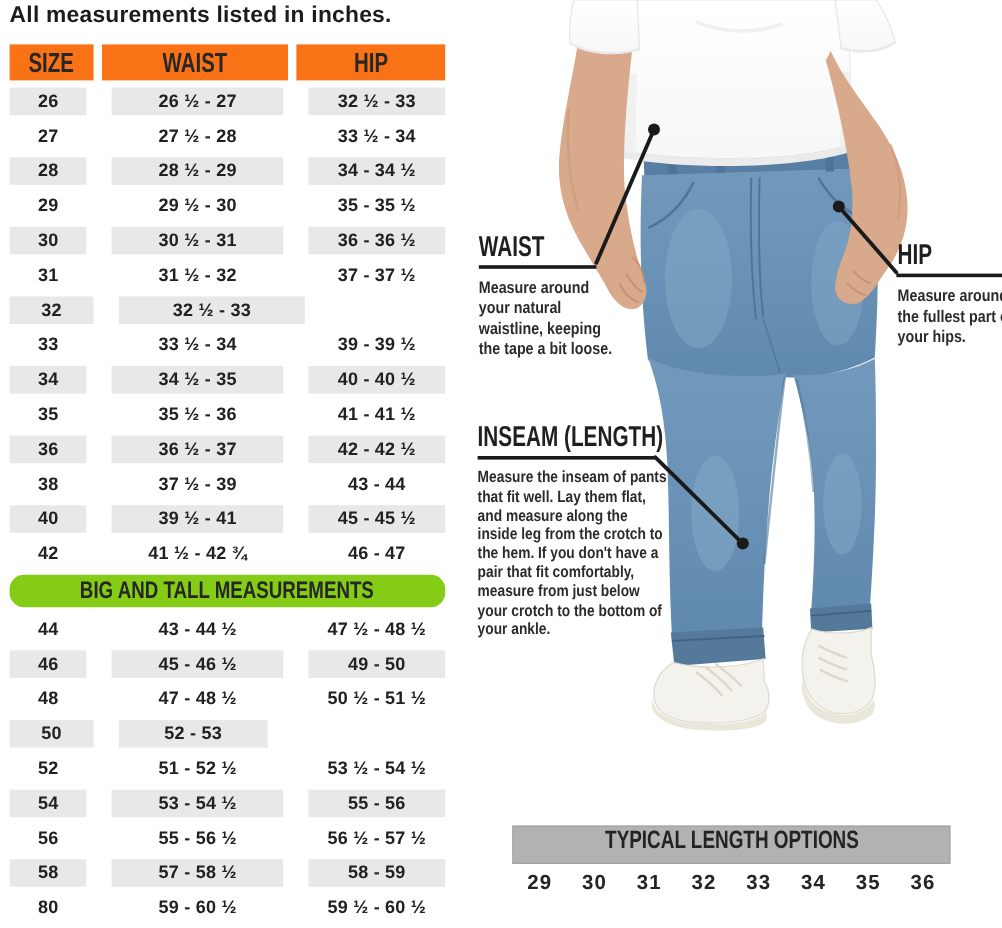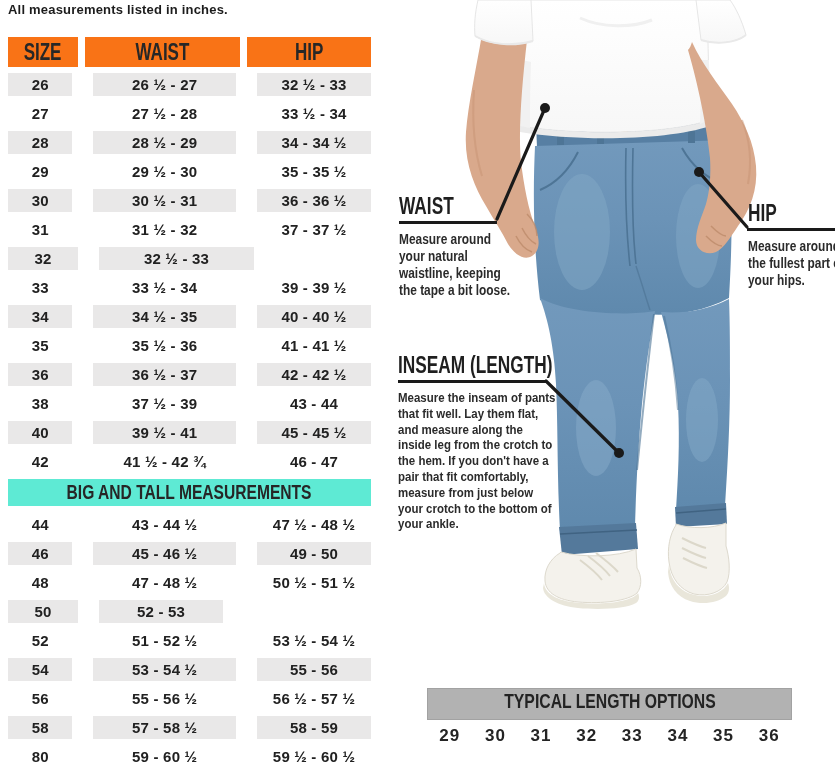--- a/index.html
+++ b/index.html
@@ -5,36 +5,36 @@
   html,body{margin:0;padding:0;}
   body{
     width:835px;height:773px;position:relative;overflow:hidden;
     background:#ffffff;font-family:"Liberation Sans",sans-serif;color:#222;
   }
   .abs{position:absolute;}
   .cond{display:inline-block;transform:scaleX(.74);transform-origin:center center;
         font-weight:700;white-space:nowrap;color:#262626;}
   .cond-l{transform-origin:left center;}
   
-  .note{left:8px;top:2px;font-size:13px;font-weight:700;color:#1c1c1c;letter-spacing:.2px;}
+  .note{left:8px;top:2px;font-size:19px;font-weight:700;color:#1c1c1c;letter-spacing:.2px;}
   
   .size-table{left:8px;top:37px;width:363px;}
   .t-head{display:flex;gap:7px;height:30px;margin-bottom:6px;}
   .t-head .h-cell{background:#f97316;display:flex;align-items:center;justify-content:center;}
   .h-cell .cond{font-size:23px;color:#272727;}
   .t-row{display:flex;gap:21px;height:23px;margin-bottom:6px;}
   .t-cell{display:flex;align-items:center;justify-content:center;height:100%;
           font-size:15px;font-weight:700;color:#212121;letter-spacing:.2px;}
   .c-size{width:70px;}
   .c-waist{width:155px;}
   .c-hip{width:124px;}
   [data-name="size-rows"] .t-row:nth-child(odd) .t-cell{background:#e9e8e8;}
   [data-name="big-tall-rows"] .t-row:nth-child(even) .t-cell{background:#e9e8e8;}
-  .big-band{height:27px;background:#5eead4;margin:4px 0 7px 0;
-            display:flex;align-items:center;justify-content:center;}
+  .big-band{height:27px;background:#84cc16;margin:4px 0 7px 0;
+            display:flex;align-items:center;justify-content:center;border-radius:12px;}
   .big-band .cond{font-size:20px;transform:scaleX(.78);}
   
   .callout-title .cond{font-size:24px;transform:scaleX(.72);color:#1f1f1f;}
   .underline{height:3px;background:#1a1a1a;}
   .callout-body{font-weight:700;color:#2b2b2b;transform:scaleX(.85);transform-origin:left top;}
   .waist-callout{left:399px;top:192px;}
   .waist-callout .underline{width:98px;margin-top:1px;}
   .waist-callout .callout-body{width:135px;font-size:14px;line-height:17px;margin-top:7px;}
   .hip-callout{left:748px;top:199px;}
   .hip-callout .underline{width:120px;margin-left:-1px;margin-top:1px;}

